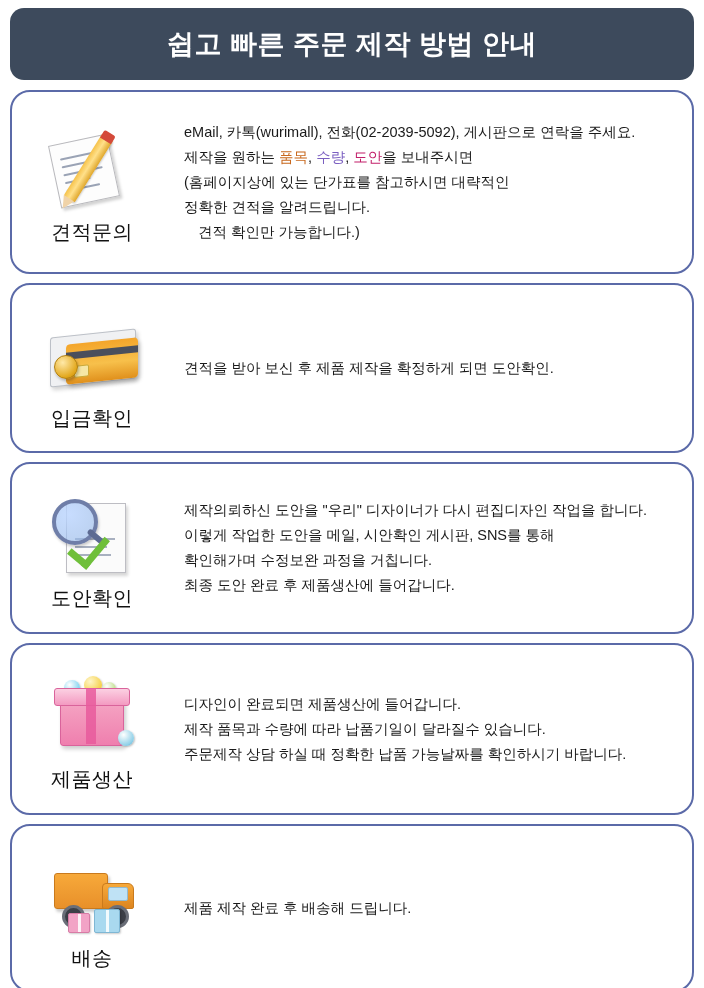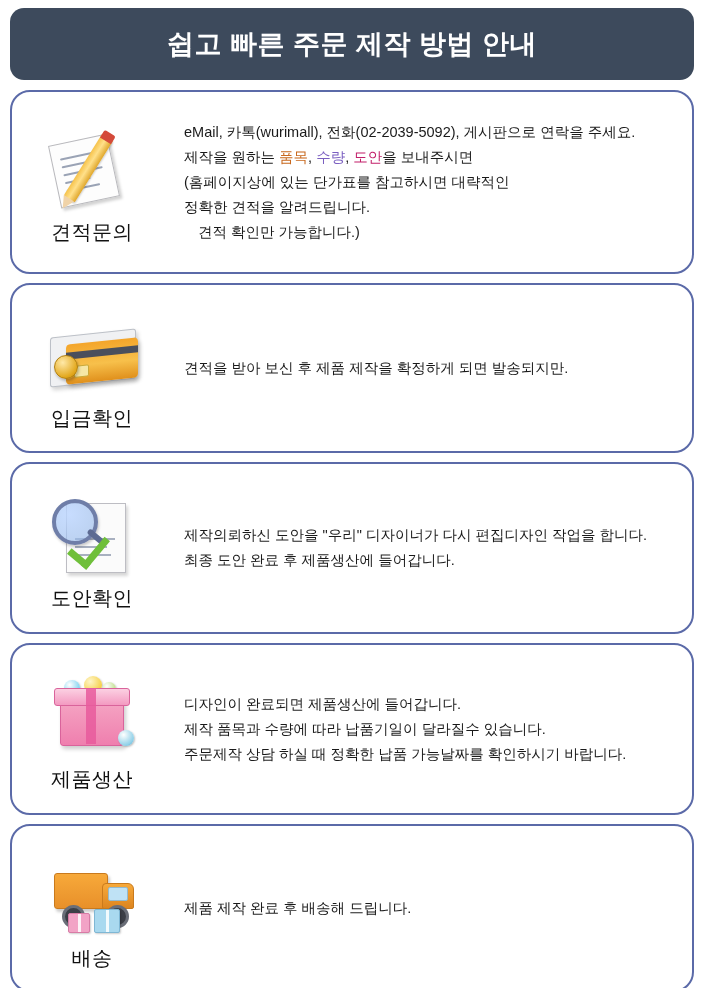--- a/index.html
+++ b/index.html
@@ -257,39 +257,41 @@
         <div class="env"></div>
         <div class="card">
           <div class="stripe"></div>
             <div class="chip"></div>
         </div>
         <div class="coin"></div>
       </div>
       <div class="icon-label">입금확인</div>
     </div>
     <div class="text-col">
-      <div class="line">견적을 받아 보신 후 제품 제작을 확정하게 되면 발송되지만.</div>
+      <div class="line">견적을 받아 보신 후 제품 제작을 확정하게 되면 도안확인.</div>
     </div>
   </div>
 
   <div class="step s3">
     <div class="icon-col">
       <div class="icon-box">
         <div class="sheet">
             <i></i>
             <i></i>
             <i></i>
           </div>
         <div class="mag"></div>
         <div class="tick"></div>
       </div>
       <div class="icon-label">도안확인</div>
     </div>
     <div class="text-col">
       <div class="line">제작의뢰하신 도안을 "우리" 디자이너가 다시 편집디자인 작업을 합니다.</div>
+      <div class="line">이렇게 작업한 도안을 메일, 시안확인 게시판, SNS를 통해</div>
+      <div class="line">확인해가며 수정보완 과정을 거칩니다.</div>
       <div class="line">최종 도안 완료 후 제품생산에 들어갑니다.</div>
     </div>
   </div>
 
   <div class="step s4">
     <div class="icon-col">
       <div class="icon-box">
         <div class="ball b1"></div>
         <div class="ball b2"></div>
         <div class="ball b3"></div>

